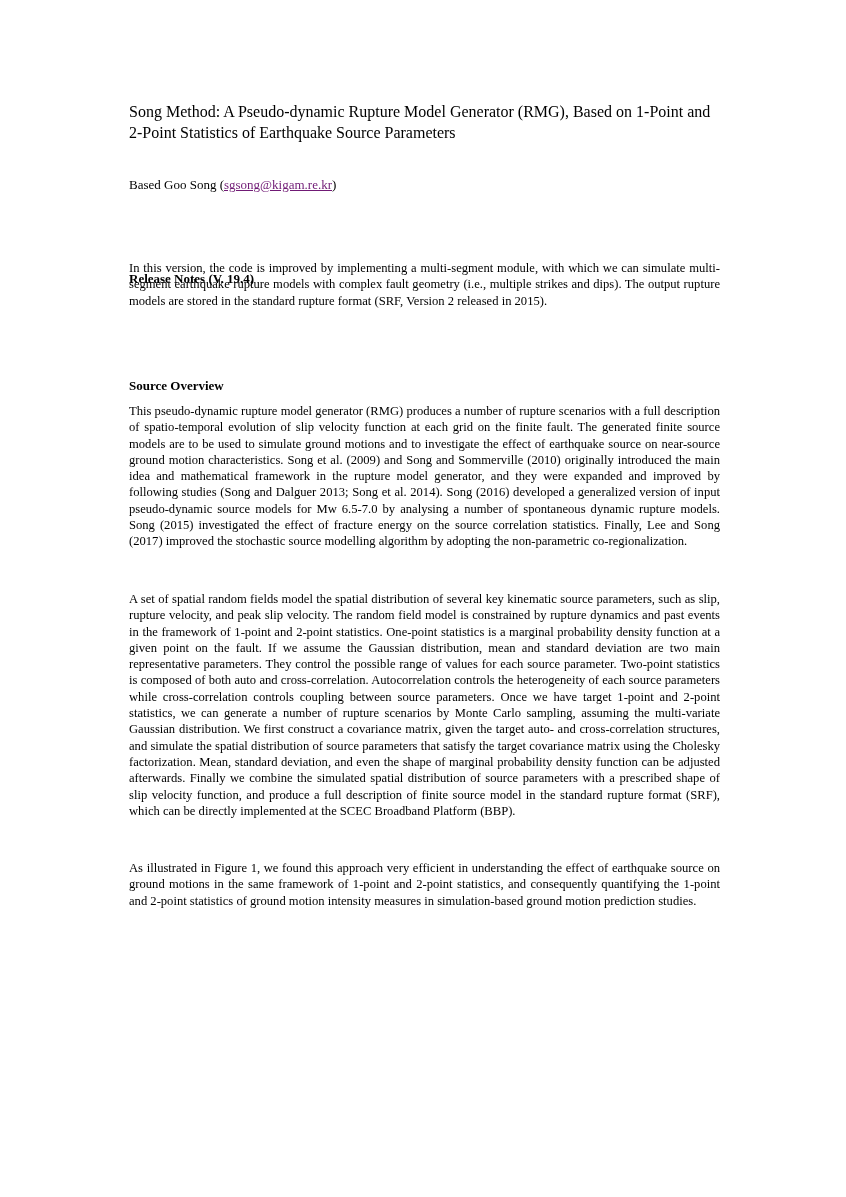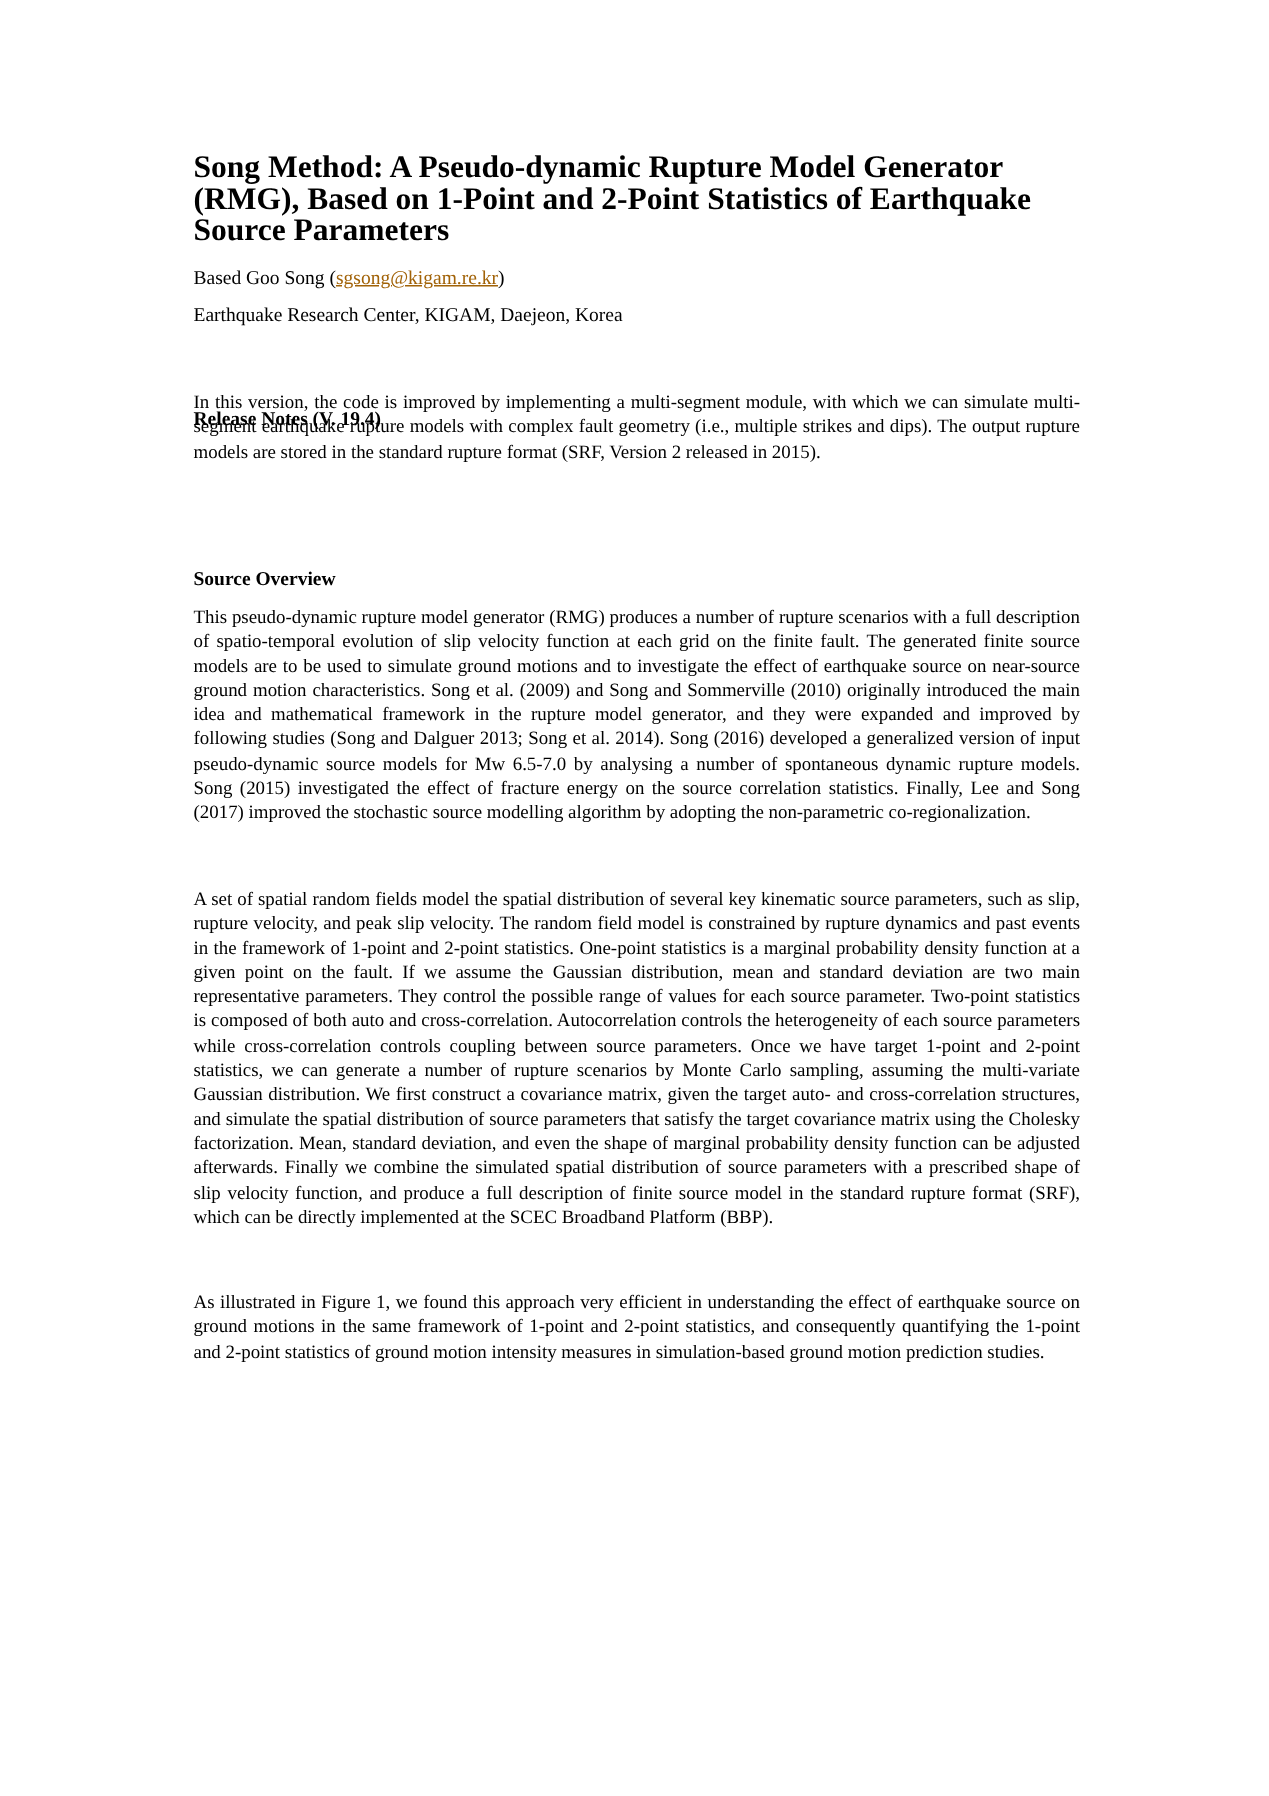--- a/index.html
+++ b/index.html
@@ -4,46 +4,45 @@
 <style>
   html, body { margin: 0; padding: 0; background: #ffffff; }
   body { width: 846px; height: 1197px; position: relative; overflow: hidden; }
   .page {
     position: absolute; left: 0; top: 0; width: 846px; height: 1197px;
     background: #ffffff; color: #000;
     font-family: "Liberation Serif", "DejaVu Serif", serif;
   }
   .title {
     position: absolute; left: 129px; top: 101px; width: 592px;
-    font-weight: bold; font-size: 21px; line-height: 21px; margin: 0;
+    font-weight: normal; font-size: 16px; line-height: 21px; margin: 0;
   }
   .author {
     position: absolute; left: 129px; top: 176px; font-size: 13px; line-height: 17px;
   }
-  .author a { color: #a16207; }
+  .author a { color: #701a75; }
   .affil {
     position: absolute; left: 129px; top: 201px; font-size: 13px; line-height: 17px;
   }
   .heading {
     position: absolute; left: 129px; font-weight: bold; font-size: 13px; line-height: 17px; margin: 0;
   }
   .para {
     position: absolute; left: 129px; width: 591px; font-size: 12.6px; line-height: 16.3px;
     text-align: justify; margin: 0;
   }
 </style>
 </head>
 <body>
 
 <div class="page">
   <h1 class="title">Song Method: A Pseudo-dynamic Rupture Model Generator (RMG), Based on 1-Point and 2-Point Statistics of Earthquake Source Parameters</h1>
 
   <div class="author"><span>Based Goo Song</span><span> (</span><a href="#">sgsong@kigam.re.kr</a><span>)</span></div>
 
-  <div class="affil">Earthquake Research Center, KIGAM, Daejeon, Korea</div>
 
   <h2 class="heading" style="top:270px;">Release Notes (V. 19.4)</h2>
   <p class="para" style="top:260px;">In this version, the code is improved by implementing a multi-segment module, with which we can simulate multi-segment earthquake rupture models with complex fault geometry (i.e., multiple strikes and dips). The output rupture models are stored in the standard rupture format (SRF, Version 2 released in 2015).</p>
 
   <h2 class="heading" style="top:377px;">Source Overview</h2>
   <p class="para" style="top:403px;">This pseudo-dynamic rupture model generator (RMG) produces a number of rupture scenarios with a full description of spatio-temporal evolution of slip velocity function at each grid on the finite fault. The generated finite source models are to be used to simulate ground motions and to investigate the effect of earthquake source on near-source ground motion characteristics. Song et al. (2009) and Song and Sommerville (2010) originally introduced the main idea and mathematical framework in the rupture model generator, and they were expanded and improved by following studies (Song and Dalguer 2013; Song et al. 2014). Song (2016) developed a generalized version of input pseudo-dynamic source models for Mw 6.5-7.0 by analysing a number of spontaneous dynamic rupture models. Song (2015) investigated the effect of fracture energy on the source correlation statistics. Finally, Lee and Song (2017) improved the stochastic source modelling algorithm by adopting the non-parametric co-regionalization.</p>
   <p class="para" style="top:591px;">A set of spatial random fields model the spatial distribution of several key kinematic source parameters, such as slip, rupture velocity, and peak slip velocity. The random field model is constrained by rupture dynamics and past events in the framework of 1-point and 2-point statistics. One-point statistics is a marginal probability density function at a given point on the fault. If we assume the Gaussian distribution, mean and standard deviation are two main representative parameters. They control the possible range of values for each source parameter. Two-point statistics is composed of both auto and cross-correlation. Autocorrelation controls the heterogeneity of each source parameters while cross-correlation controls coupling between source parameters. Once we have target 1-point and 2-point statistics, we can generate a number of rupture scenarios by Monte Carlo sampling, assuming the multi-variate Gaussian distribution. We first construct a covariance matrix, given the target auto- and cross-correlation structures, and simulate the spatial distribution of source parameters that satisfy the target covariance matrix using the Cholesky factorization. Mean, standard deviation, and even the shape of marginal probability density function can be adjusted afterwards. Finally we combine the simulated spatial distribution of source parameters with a prescribed shape of slip velocity function, and produce a full description of finite source model in the standard rupture format (SRF), which can be directly implemented at the SCEC Broadband Platform (BBP).</p>
   <p class="para" style="top:860px;">As illustrated in Figure 1, we found this approach very efficient in understanding the effect of earthquake source on ground motions in the same framework of 1-point and 2-point statistics, and consequently quantifying the 1-point and 2-point statistics of ground motion intensity measures in simulation-based ground motion prediction studies.</p>
 </div>
 

